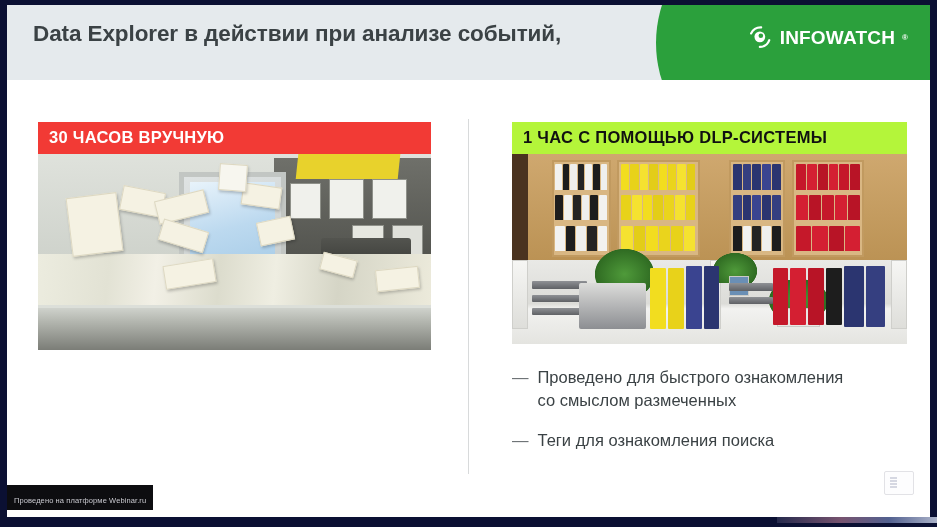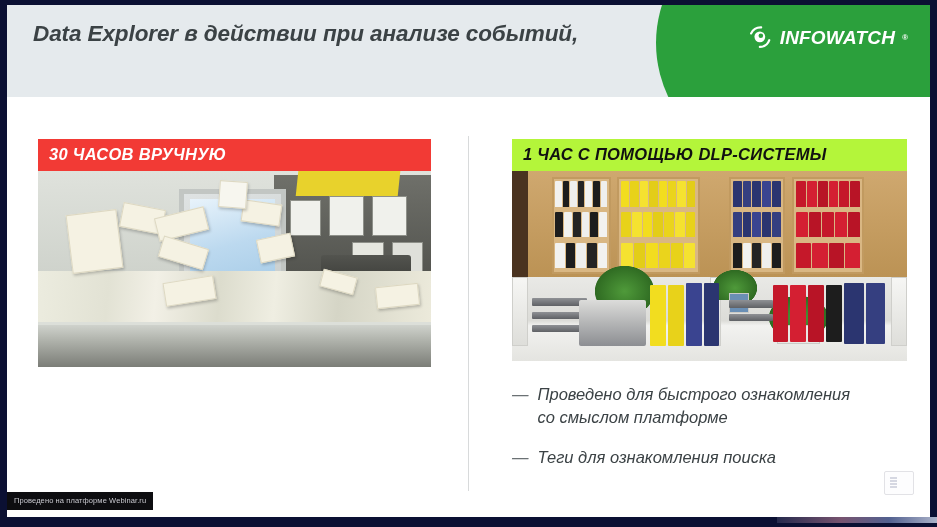--- a/index.html
+++ b/index.html
@@ -21,21 +21,20 @@
 
   
   .slide-frame {
     position: absolute;
     left: 7px;
     top: 5px;
     width: 923px;
     height: 512px;
     background: #ffffff;
     overflow: hidden;
-    font-style: italic;
   }
 
   
   .slide-header {
     position: absolute;
     left: 0; top: 0;
     width: 923px;
     height: 92px;
     background: #e5eaed;
     overflow: hidden;
@@ -81,21 +80,21 @@
     font-size: 8px;
     font-weight: bold;
     vertical-align: super;
     margin-left: 1px;
   }
 
   
   .slide-body {
     position: absolute;
     left: 0;
-    top: 92px;
+    top: 75px;
     width: 923px;
     height: 420px;
     background: #ffffff;
   }
   .col-divider {
     position: absolute;
     left: 461px;
     top: 39px;
     width: 1px;
     height: 355px;
@@ -240,21 +239,21 @@
 
   
   .watermark {
     position: absolute;
     left: 7px;
     bottom: 17px;
     background: #0d0d10;
     color: #c9c9cf;
     font-size: 7.5px;
     line-height: 12px;
-    padding: 3px 7px 3px;
+    padding: 10px 7px 3px;
     letter-spacing: .1px;
     white-space: nowrap;
   }
   .slide-icon {
     position: absolute;
     right: 16px;
     bottom: 22px;
     width: 30px;
     height: 24px;
     border: 1px solid #e2e2e6;
@@ -487,21 +486,21 @@
           <div class="ph-r-binder" style="left:79.5%;top:60%;width:4%;height:30%;background:#1d1d1d;"></div>
           <div class="ph-r-binder" style="left:84%;top:59%;width:5%;height:32%;background:#2b3570;"></div>
           <div class="ph-r-binder" style="left:89.5%;top:59%;width:5%;height:32%;background:#353f80;"></div>
         </div>
 
         <div class="bullets">
           <div class="bullet">
             <span class="bullet-dash">—</span>
             <span class="bullet-text">
               <span>Проведено для быстрого ознакомления</span><br>
-              <span>со смыслом платформе</span>
+              <span>со смыслом размеченных</span>
             </span>
           </div>
           <div class="bullet">
             <span class="bullet-dash">—</span>
             <span class="bullet-text">
               <span>Теги для ознакомления поиска</span>
             </span>
           </div>
         </div>
       </div>

